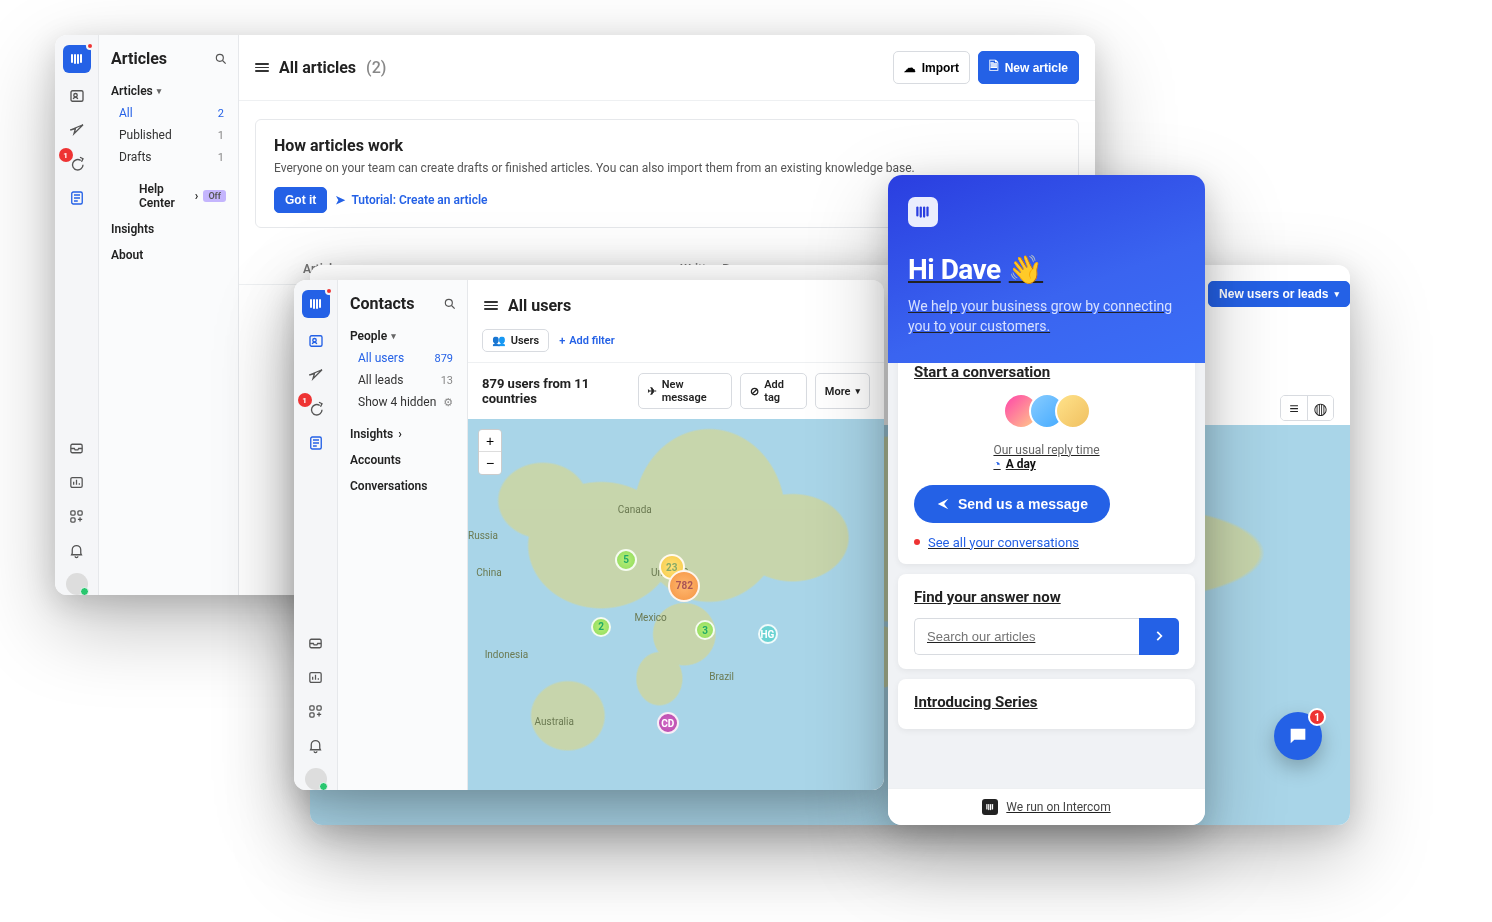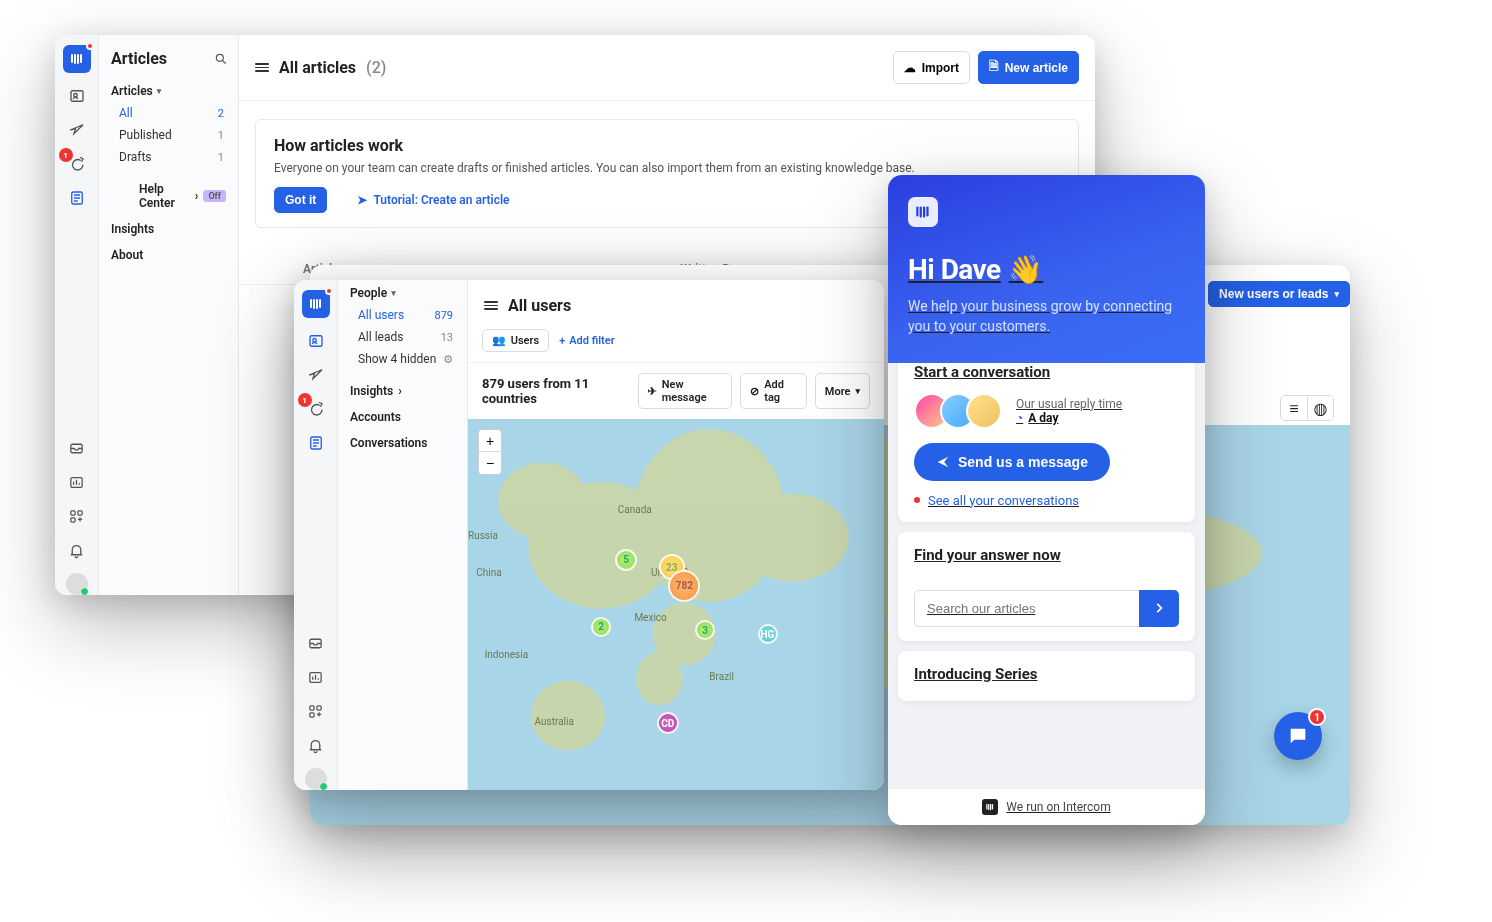--- a/index.html
+++ b/index.html
@@ -48,21 +48,21 @@
   .ham { width:14px; display:inline-flex; flex-direction:column; gap:2px;}
   .ham span { height:1.5px; background:#333; display:block; border-radius:1px;}
   .topbar .title .paren { color:#888; font-weight:500;}
   .topbar .right { display:flex; gap:8px; }
   .btn { border:1px solid #d8dbe0; background:#fff; border-radius:5px; padding:5px 10px; font-size:12px; font-weight:600; display:inline-flex;align-items:center;gap:6px; cursor:pointer;}
   .btn.primary { background:#2461e6; border-color:#2461e6; color:#fff;}
 
   .infobox { margin:18px 16px 24px; border:1px solid #e6e8eb; border-radius:6px; padding:16px 18px 14px;}
   .infobox h3 { margin:0 0 6px; font-size:16px; font-weight:700;}
   .infobox p { margin:0 0 12px; font-size:12px; color:#555;}
-  .infobox .row { display:flex; align-items:center; gap:30px;}
+  .infobox .row { display:flex; align-items:center; gap:8px;}
   .link-blue { color:#2461e6; font-size:12px; font-weight:600; display:inline-flex;align-items:center;gap:6px; cursor:pointer;}
 
   .tblhead { display:flex; padding:10px 18px 8px; border-bottom:1px solid #eef0f2; color:#777; font-size:12px; font-weight:600;}
   .tblhead .c1{ flex:0 0 46%;margin-left:46px;} .tblhead .c2{flex:0 0 27%;} .tblhead .c3{flex:0 0 27%;}
 
   
   .filterbar { display:flex; align-items:center; gap:10px; padding:10px 14px; border-bottom:1px solid #eef0f2;}
   .chip { border:1px solid #d8dbe0; border-radius:5px; padding:4px 9px; font-size:11px; font-weight:600; display:inline-flex;align-items:center;gap:5px; background:#fff;}
   .add-filter { color:#2461e6; font-size:11px; font-weight:600; display:inline-flex;align-items:center;gap:4px; cursor:pointer;}
 
@@ -114,21 +114,21 @@
   .avatars .av { width:36px;height:36px;border-radius:50%;border:2px solid #fff; background:#ddd; background-size:cover;}
   .avatars .av + .av { margin-left:-10px;}
   .av.a1{background:linear-gradient(135deg,#f4a,#fc8);}
   .av.a2{background:linear-gradient(135deg,#8cf,#4af);}
   .av.a3{background:linear-gradient(135deg,#ffe28a,#f0c060);}
   .reply-meta { font-size:12px; color:#666;}
   .reply-meta .strong { color:#111; font-weight:700; display:flex;align-items:center;gap:5px;}
   .sendbtn { margin-top:14px; background:#2461e6; color:#fff; border:0; border-radius:999px; padding:11px 22px; font-size:14px; font-weight:600; display:inline-flex;align-items:center;gap:8px; cursor:pointer;}
   .see-all { color:#2461e6; font-size:13px; margin-top:12px; display:flex;align-items:center;gap:8px; cursor:pointer;}
   .see-all .reddot { width:6px;height:6px;border-radius:50%;background:#e33;}
-  .searchrow { display:flex; margin-top:26px;border-radius:17px;}
+  .searchrow { display:flex; margin-top:12px;border-radius:17px;}
   .searchrow input { flex:1; border:1px solid #d8dbe0; border-right:0; border-radius:5px 0 0 5px; padding:10px 12px; font-size:13px;}
   .searchrow .go { width:40px; background:#2461e6; border-radius:0 5px 5px 0; display:flex;align-items:center;justify-content:center; cursor:pointer;}
   .runon { background:#fff; border-top:1px solid #eef0f2; padding:10px 0; text-align:center; font-size:12px; color:#444; display:flex;align-items:center;justify-content:center;gap:8px;}
 
   svg { display:block; }
 </style>
 </head>
 <body>
 
 <div class="window win-contacts-bg">
@@ -366,20 +366,29 @@
     <div class="ic">
         <svg width="17" height="17" viewBox="0 0 24 24" fill="none" stroke="currentColor" stroke-width="1.8">
           <path d="M6 16V11a6 6 0 0 1 12 0v5l1 2H5z"></path>
           <path d="M10 20a2 2 0 0 0 4 0"></path>
         </svg>
       </div>
     <div class="avatar"></div>
   </div>
 
   <div class="side2" style="width:130px;">
+    <div class="hdr">
+      <span>Contacts</span>
+      <span>
+          <svg width="14" height="14" viewBox="0 0 24 24" fill="none" stroke="#555" stroke-width="2">
+            <circle cx="10" cy="10" r="6"></circle>
+            <path d="M20 20l-5-5"></path>
+          </svg>
+        </span>
+    </div>
     <div class="grp-label">
         <span>People</span>
         <span class="chev">▾</span>
       </div>
     <div class="item sel">
         <span>All users</span>
         <span class="cnt">879</span>
       </div>
     <div class="item">
         <span>All leads</span>
@@ -478,21 +487,21 @@
     </div>
     <h1>
         <span>Hi Dave</span> 
         <span>👋</span>
       </h1>
     <p>We help your business grow by connecting you to your customers.</p>
   </div>
   <div class="cards">
     <div class="card">
       <h4>Start a conversation</h4>
-      <div style="display:flex;align-items:center;gap:14px;">
+      <div style="display:flex;align-items:center;gap:14px;flex-direction:column;">
         <div class="avatars">
           <div class="av a1"></div>
           <div class="av a2"></div>
           <div class="av a3"></div>
         </div>
         <div class="reply-meta">
           <div>Our usual reply time</div>
           <div class="strong">
               <span style="color:#2461e6;">◔</span>
               <span>A day</span>

